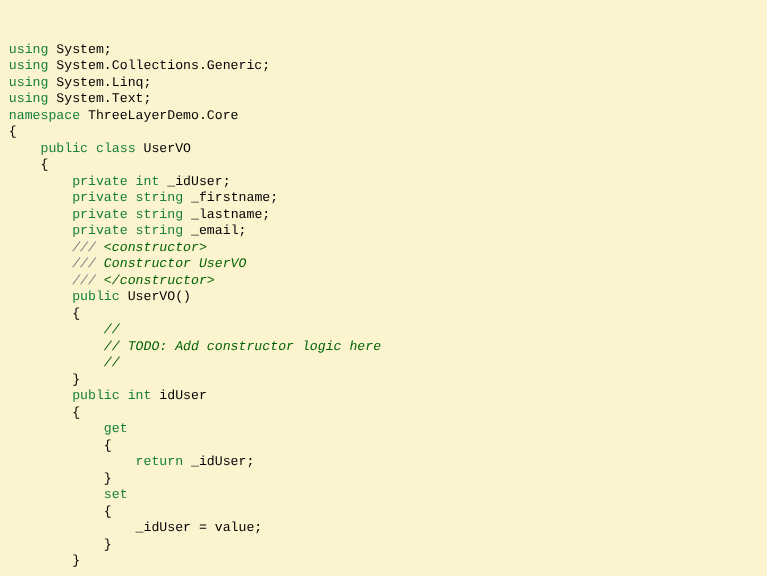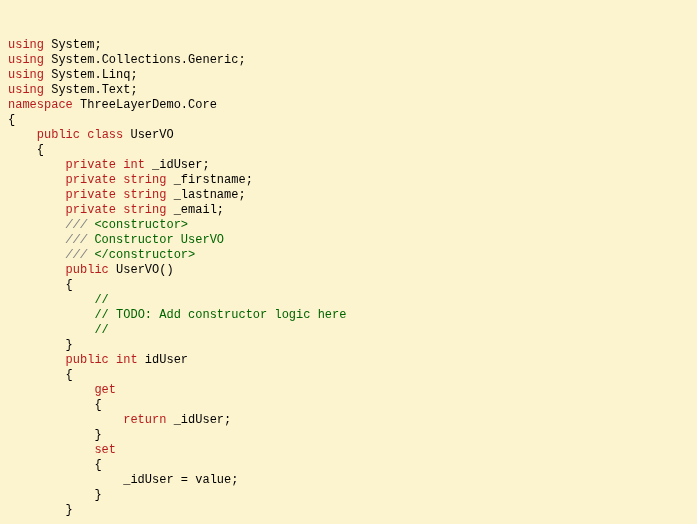--- a/index.html
+++ b/index.html
@@ -5,21 +5,21 @@
   body {
     margin: 0;
     padding: 8px;
     background: #fcf3cf;
     font-family: Consolas, Monaco, 'Courier New', monospace;
     font-size: 12px;
     line-height: 1.25;
     color: #000;
     white-space: pre;
   }
-  .kw { color: #b91c1c; }
+  .kw { color: #15803d; }
   .cm { color: #808080; font-style: italic; }
-  .xmlcm { color: #006400; }
+  .xmlcm { color: #006400; font-style: italic; }
 </style>
 </head>
 <body>
 
 <div id="code"><div><span class="kw">using</span> System;</div><div><span class="kw">using</span> System.Collections.Generic;</div><div><span class="kw">using</span> System.Linq;</div><div><span class="kw">using</span> System.Text;</div><div></div><div><span class="kw">namespace</span> ThreeLayerDemo.Core</div><div>{</div><div>    <span class="kw">public</span> <span class="kw">class</span> UserVO</div><div>    {</div><div>        <span class="kw">private</span> <span class="kw">int</span> _idUser;</div><div>        <span class="kw">private</span> <span class="kw">string</span> _firstname;</div><div>        <span class="kw">private</span> <span class="kw">string</span> _lastname;</div><div>        <span class="kw">private</span> <span class="kw">string</span> _email;</div><div></div><div>        <span class="cm">///</span> <span class="xmlcm">&lt;constructor&gt;</span></div><div>        <span class="cm">///</span> <span class="xmlcm">Constructor UserVO</span></div><div>        <span class="cm">///</span> <span class="xmlcm">&lt;/constructor&gt;</span></div><div>        <span class="kw">public</span> UserVO()</div><div>        {</div><div>            <span class="xmlcm">//</span></div><div>            <span class="xmlcm">// TODO: Add constructor logic here</span></div><div>            <span class="xmlcm">//</span></div><div>        }</div><div></div><div>        <span class="kw">public</span> <span class="kw">int</span> idUser</div><div>        {</div><div>            <span class="kw">get</span></div><div>            {</div><div>                <span class="kw">return</span> _idUser;</div><div>            }</div><div></div><div>            <span class="kw">set</span></div><div>            {</div><div>                _idUser = value;</div><div>            }</div><div>        }</div></div>
 
 
 </body></html>

